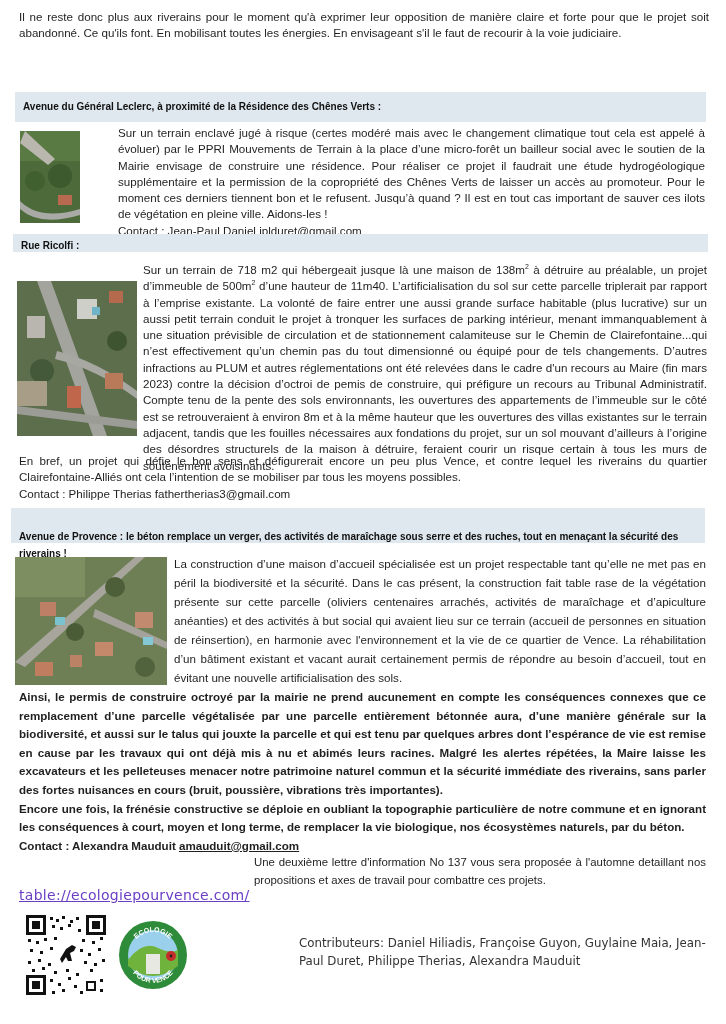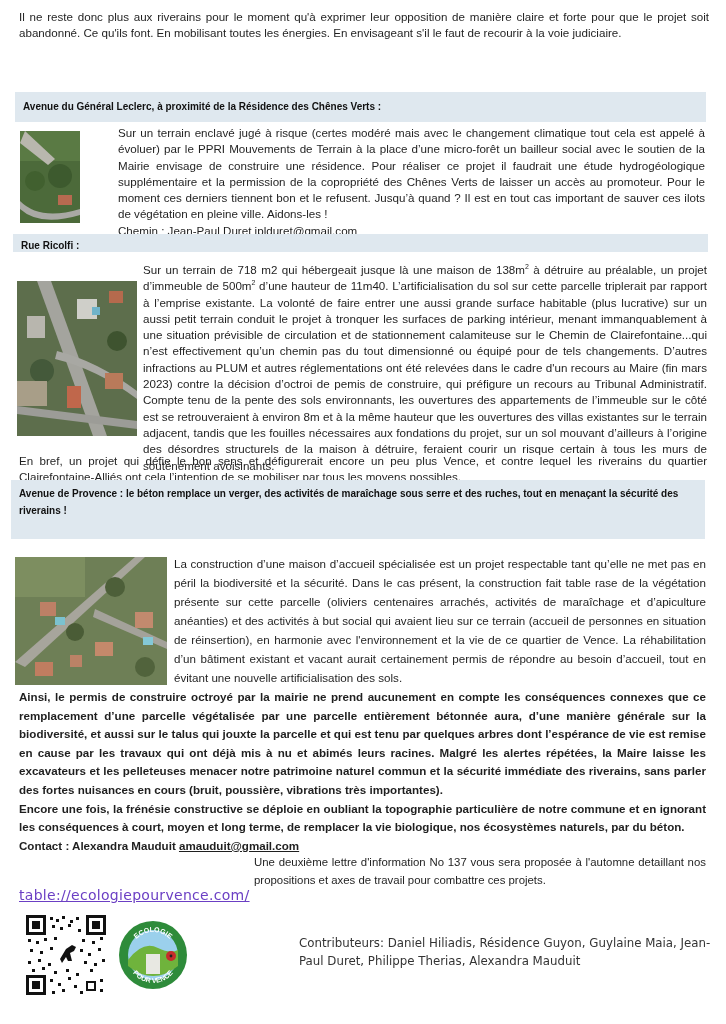--- a/index.html
+++ b/index.html
@@ -17,21 +17,21 @@
   .section-head {
     position: absolute;
     background: #dfe8ef;
     font-weight: bold;
     font-size: 10px;
     color: #111;
     padding-left: 8px;
   }
   .h1 { left: 15px; top: 92px; width: 691px; height: 30px; line-height: 30px; }
   .h2 { left: 13px; top: 234px; width: 695px; height: 18px; line-height: 24px; }
-  .h3 { left: 11px; top: 480px; width: 694px; height: 59px; line-height: 17px; padding-top: 5px; }
+  .h3 { left: 11px; top: 508px; width: 694px; height: 35px; line-height: 17px; padding-top: 20px; }
   .pic {
     position: absolute;
     overflow: hidden;
   }
   .s1-text { left: 118px; top: 125px; width: 587px; }
   .s2-text { left: 143px; top: 262px; width: 564px; }
   .s2-after { left: 19px; top: 453px; width: 688px; }
   .s3-text { left: 174px; top: 554px; width: 532px; line-height: 19px; }
   .s3-after { left: 19px; top: 688px; width: 687px; line-height: 18.6px; font-weight: bold; }
   .u { text-decoration: underline; }
@@ -62,21 +62,21 @@
     <rect x="0" y="0" width="60" height="30" fill="#5a7a44"></rect>
     <path d="M5 0 L35 28 L28 34 L0 12 Z" fill="#b9b7ae"></path>
     <circle cx="40" cy="45" r="12" fill="#3d5a2e"></circle>
     <circle cx="15" cy="50" r="10" fill="#41602f"></circle>
     <path d="M0 70 Q20 90 60 78 L60 84 Q20 96 0 78 Z" fill="#a9a9a5"></path>
     <rect x="38" y="64" width="14" height="10" fill="#b76a50"></rect>
   </svg>
 </div>
 <div class="abs para s1-text">
   <span>Sur un terrain enclavé jugé à risque (certes modéré mais avec le changement climatique tout cela est appelé à évoluer) par le PPRI Mouvements de Terrain à la place d’une micro-forêt un bailleur social avec le soutien de la Mairie envisage de construire une résidence. Pour réaliser ce projet il faudrait une étude hydrogéologique supplémentaire et la permission de la copropriété des Chênes Verts de laisser un accès au promoteur. Pour le moment ces derniers tiennent bon et le refusent. Jusqu’à quand ? Il est en tout cas important de sauver ces ilots de végétation en pleine ville. Aidons-les !</span><br>
-  <span>Chemin : Jean-Paul Duret j</span><span class="u">plduret@gmail.com</span>
+  <span>Contact : Jean-Paul Daniel j</span><span class="u">plduret@gmail.com</span>
 </div>
 
 <div class="section-head h2">Rue Ricolfi :</div>
 <div class="pic" style="left:17px;top:281px;width:120px;height:155px;">
   <svg width="120" height="155" viewBox="0 0 120 155">
     <rect width="120" height="155" fill="#5d6e4c"></rect>
     <path d="M20 0 L34 0 L90 155 L76 155 Z" fill="#a4a49e"></path>
     <path d="M40 70 Q80 80 120 110 L120 118 Q80 88 38 78 Z" fill="#a8a8a3"></path>
     <path d="M0 125 L120 140 L120 148 L0 133 Z" fill="#9c9c97"></path>
     <rect x="60" y="18" width="20" height="20" fill="#cfcfc9"></rect>
@@ -200,13 +200,13 @@
     <circle cx="35" cy="35" r="25" fill="#9bd0ec"></circle>
     <path d="M10 40 Q25 20 40 28 Q52 34 60 30 L60 46 Q35 66 10 46 Z" fill="#6fb33c"></path>
     <rect x="28" y="34" width="14" height="20" fill="#e8e8e2"></rect>
     <circle cx="53" cy="36" r="5" fill="#c62c2c"></circle>
     <circle cx="53" cy="36" r="1.4" fill="#222"></circle>
     <text font-size="7" fill="#fff" font-weight="bold" font-family="Liberation Sans, sans-serif"><textPath href="#arcTop" startOffset="50%" text-anchor="middle">ECOLOGIE</textPath></text>
     <text font-size="7" fill="#fff" font-weight="bold" font-family="Liberation Sans, sans-serif"><textPath href="#arcBot" startOffset="50%" text-anchor="middle" dy="6">POUR VENCE</textPath></text>
   </svg>
 </div>
 
-<div class="abs contrib">Contributeurs: Daniel Hiliadis, Résidence Guyon, Guylaine Maia, Jean-Paul Duret, Philippe Therias, Alexandra Mauduit</div>
+<div class="abs contrib">Contributeurs: Daniel Hiliadis, Françoise Guyon, Guylaine Maia, Jean-Paul Duret, Philippe Therias, Alexandra Mauduit</div>
 
 </body></html>

